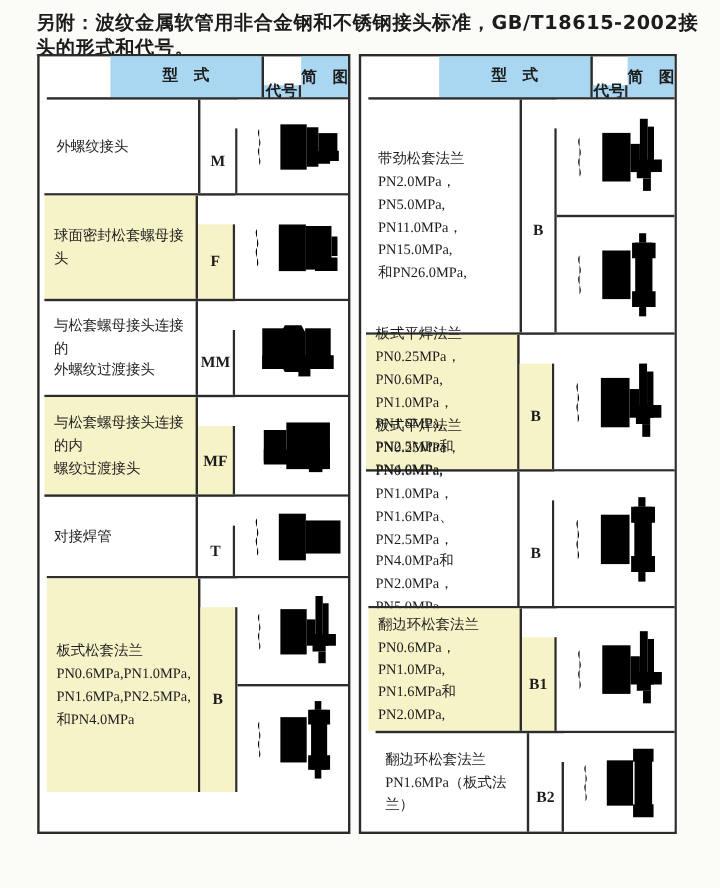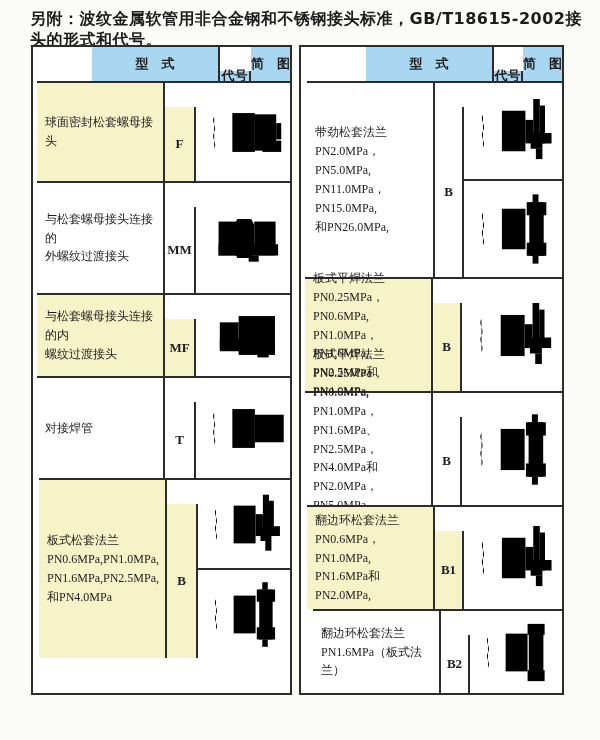--- a/index.html
+++ b/index.html
@@ -130,36 +130,49 @@
 
 <div class="title">另附：波纹金属软管用非合金钢和不锈钢接头标准，GB/T18615-2002接头的形式和代号。</div>
 
 <div class="tbl" id="tbl-left">
   <div class="row header" style="height:34px">
     <div class="cell c-type">型　式</div>
     <div class="cell c-code">代号</div>
     <div class="cell c-diag sub" style="background:var(--header-bg);font-weight:bold;">简　图</div>
   </div>
 
-
-  <div class="row" style="height:100px">
+  <div class="row" style="height:80px">
+    <div class="cell c-type">外螺纹接头</div>
+    <div class="cell c-code">M</div>
+    <div class="cell c-diag">
+      <div class="sub">
+          <svg class="dg" width="92" height="67" viewBox="0 0 150 110">
+            <use href="#cl"></use>
+            <use href="#g-hose"></use>
+            <use href="#p-male"></use>
+          </svg>
+        </div>
+    </div>
+  </div>
+
+  <div class="row" style="height:88px">
     <div class="cell c-type hl">球面密封松套螺母接头</div>
     <div class="cell c-code hl">F</div>
     <div class="cell c-diag">
       <div class="sub">
           <svg class="dg" width="94" height="69" viewBox="0 0 150 110">
             <use href="#cl"></use>
             <use href="#g-hose"></use>
             <use href="#p-nut"></use>
           </svg>
         </div>
     </div>
   </div>
 
-  <div class="row" style="height:112px">
+  <div class="row" style="height:80px">
     <div class="cell c-type">与松套螺母接头连接的
 外螺纹过渡接头</div>
     <div class="cell c-code">MM</div>
     <div class="cell c-diag">
       <div class="sub">
           <svg class="dg" width="94" height="69" viewBox="0 0 150 110">
             <use href="#cl"></use>
             <use href="#d-union-m"></use>
           </svg>
         </div>
@@ -173,21 +186,21 @@
     <div class="cell c-diag">
       <div class="sub">
           <svg class="dg" width="94" height="69" viewBox="0 0 150 110">
             <use href="#cl"></use>
             <use href="#d-union-f"></use>
           </svg>
         </div>
     </div>
   </div>
 
-  <div class="row" style="height:102px">
+  <div class="row" style="height:68px">
     <div class="cell c-type">对接焊管</div>
     <div class="cell c-code">T</div>
     <div class="cell c-diag">
       <div class="sub">
           <svg class="dg" width="94" height="69" viewBox="0 0 150 110">
             <use href="#cl"></use>
             <use href="#g-hose"></use>
             <use href="#p-weld"></use>
           </svg>
         </div>

